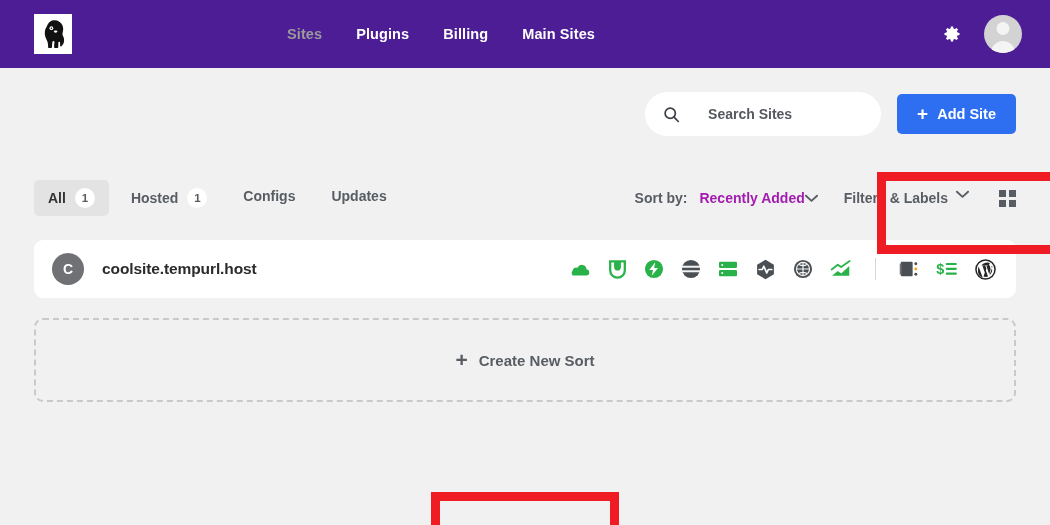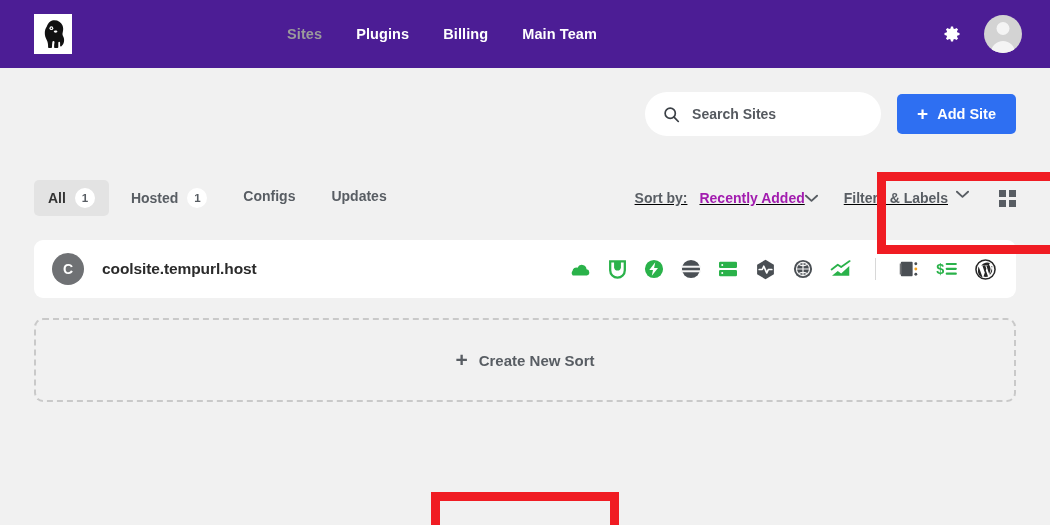--- a/index.html
+++ b/index.html
@@ -86,21 +86,21 @@
     gap: 16px;
   }
   .search-box {
     width: 236px;
     height: 44px;
     background: #ffffff;
     border-radius: 22px;
     display: flex;
     align-items: center;
     padding: 0 18px;
-    gap: 12px;
+    gap: 28px;
     cursor: text;
   }
   .search-box svg { flex: 0 0 auto; display:block; }
   .search-input {
     border: 0; outline: 0; background: transparent;
     font-family: "Liberation Sans", sans-serif;
     font-size: 14px;
     font-weight: bold;
     color: #555a60;
     width: 100%;
@@ -169,21 +169,20 @@
     justify-content: center;
     padding: 0 6px;
   }
   .tab:not(.active) .badge { background: #ffffff; }
 
   .tools {
     margin-left: auto;
     display: flex;
     align-items: center;
     gap: 26px;
-    text-decoration: underline;
   }
   .sortby {
     display: inline-flex;
     align-items: center;
     gap: 12px;
     font-size: 14px;
     font-weight: bold;
     color: #585d63;
     white-space: nowrap;
   }
@@ -276,21 +275,21 @@
       <circle fill="#ffffff" cx="13.4" cy="10.2" r="1.9"></circle>
       <circle fill="#111111" cx="13.4" cy="10.3" r=".8"></circle>
       <path fill="#ffffff" d="M17.6 12.5c1 0 1.8.5 1.8 1.1s-.8 1.1-1.8 1.1-1.8-.5-1.8-1.1.8-1.1 1.8-1.1z"></path>
     </svg>
   </div>
 
   <div class="nav-links">
     <span class="nav-link muted">Sites</span>
     <span class="nav-link">Plugins</span>
     <span class="nav-link">Billing</span>
-    <span class="nav-link">Main Team</span>
+    <span class="nav-link">Main Sites</span>
   </div>
 
   <div class="nav-right">
     <svg class="gear" viewBox="0 0 24 24" aria-hidden="true">
       <path fill="#ffffff" d="M12 8.3a3.7 3.7 0 100 7.4 3.7 3.7 0 000-7.4zm0 5.5a1.8 1.8 0 110-3.6 1.8 1.8 0 010 3.6z"></path>
       <path fill="#ffffff" d="M21 13.3v-2.6l-2.4-.4a6.9 6.9 0 00-.7-1.7l1.4-2-1.9-1.9-2 1.4a6.9 6.9 0 00-1.7-.7L13.3 3h-2.6l-.4 2.4a6.9 6.9 0 00-1.7.7l-2-1.4-1.9 1.9 1.4 2a6.9 6.9 0 00-.7 1.7L3 10.7v2.6l2.4.4c.2.6.4 1.2.7 1.7l-1.4 2 1.9 1.9 2-1.4c.5.3 1.1.5 1.7.7l.4 2.4h2.6l.4-2.4c.6-.2 1.2-.4 1.7-.7l2 1.4 1.9-1.9-1.4-2c.3-.5.5-1.1.7-1.7l2.4-.4z"></path>
     </svg>
     <div class="avatar-top">
       <span class="head"></span>
       <span class="body"></span>

